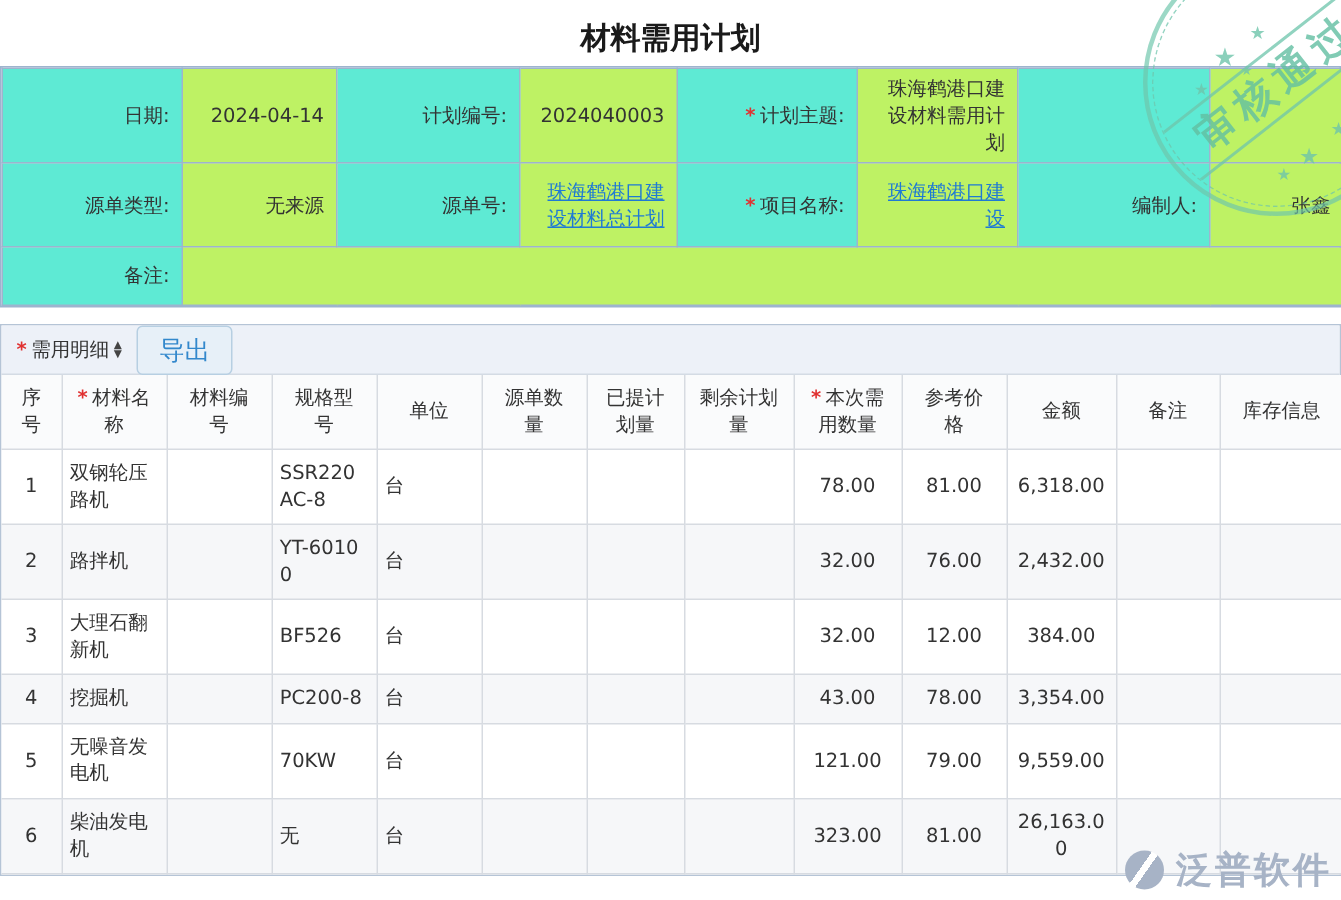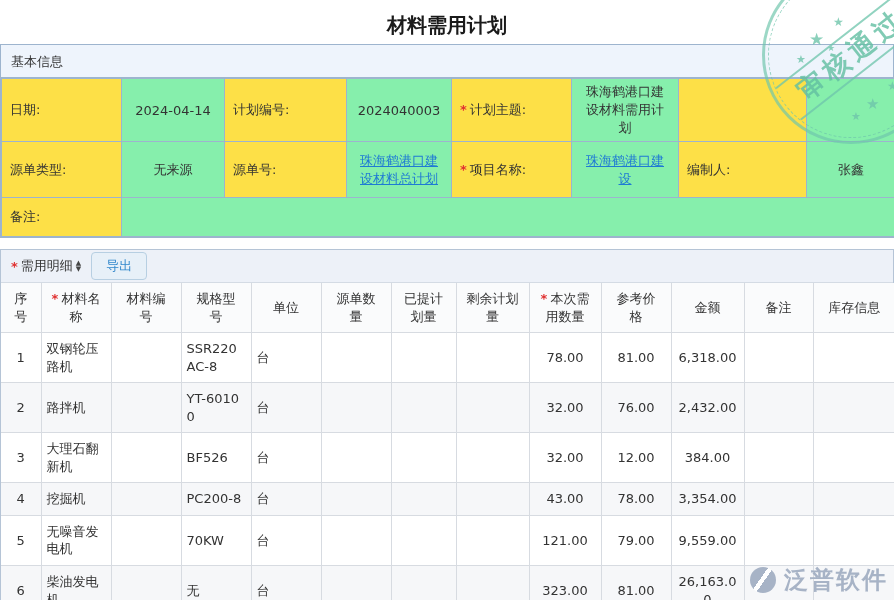--- a/index.html
+++ b/index.html
@@ -14,38 +14,38 @@
     padding-top:12px; height:44px;
   }
   
   .panel1 { width:894px; border:1px solid #9db4ce; }
   .section-bar {
     height:33px; line-height:33px; background:#eef4fc; padding-left:10px;
     border-bottom:1px solid #9db4ce; color:#333;
   }
   table.form { width:100%; border-collapse:collapse; table-layout:fixed; }
   table.form td { border:1px solid #9db4ce; padding:4px 8px; vertical-align:middle; }
-  table.form td.lbl { background:#fde047; }
-  table.form td.val { background:#86efac; text-align:center;margin-top:18px; }
+  table.form td.lbl { background:#5eead4; text-align:right; }
+  table.form td.val { background:#bef264; text-align:right;margin-top:18px; }
   table.form tr.r1 td, table.form tr.r2 td { height:56px; }
   table.form tr.r3 td { height:39px; }
   .req { color:#e03131; margin-right:3px; font-weight:bold; }
   a.lnk { color:#1f7ad4; text-decoration:underline; cursor:pointer; }
   
   .panel2 { width:894px; margin-top:11px; border:1px solid #b5c4d6; }
   .toolbar {
     height:33px; background:#edf1f8; border-bottom:1px solid #d4dbe4;
     display:flex; align-items:center; padding-left:10px; gap:10px;
   }
   .toolbar .ttl { display:flex; align-items:center; }
   .sorter { display:inline-flex; flex-direction:column; margin-left:3px; cursor:pointer; }
   .sorter span { font-size:7px; line-height:6px; color:#444; }
   .btn-export {
     background:#e7f0f8; border:1px solid #b7cfe2; border-radius:4px;
-    color:#3388cc; font-size:13px; padding:4px 14px; cursor:pointer;
+    color:#3388cc; font-size:17px; padding:4px 14px; cursor:pointer;
     font-family:inherit;
   }
   table.grid { width:100%; border-collapse:collapse; table-layout:fixed; }
   table.grid th {
     background:#fafbfc; font-weight:normal; color:#333;
     border:1px solid #d7dbe1; padding:7px 10px; text-align:center; line-height:1.35;
   }
   table.grid td {
     border:1px solid #d7dbe1; padding:7px 5px; line-height:1.35;
     word-break:break-all; background:#fff;
@@ -89,21 +89,20 @@
   }
   .wm-brand { font-size:24px; font-weight:bold; color:#a7b3c6; letter-spacing:2px; }
   .wm-url { font-size:14px; font-weight:bold; color:#de7058; letter-spacing:1px; }
 </style>
 </head>
 <body>
 
 <div class="page-title">材料需用计划</div>
 
 <div class="panel1">
-  <div class="section-bar">基本信息</div>
   <table class="form">
     <colgroup>
       <col style="width:120px">
         <col style="width:103px">
         <col style="width:122px">
         <col style="width:105px">
       <col style="width:120px">
         <col style="width:107px">
         <col style="width:128px">
         <col style="width:89px">

